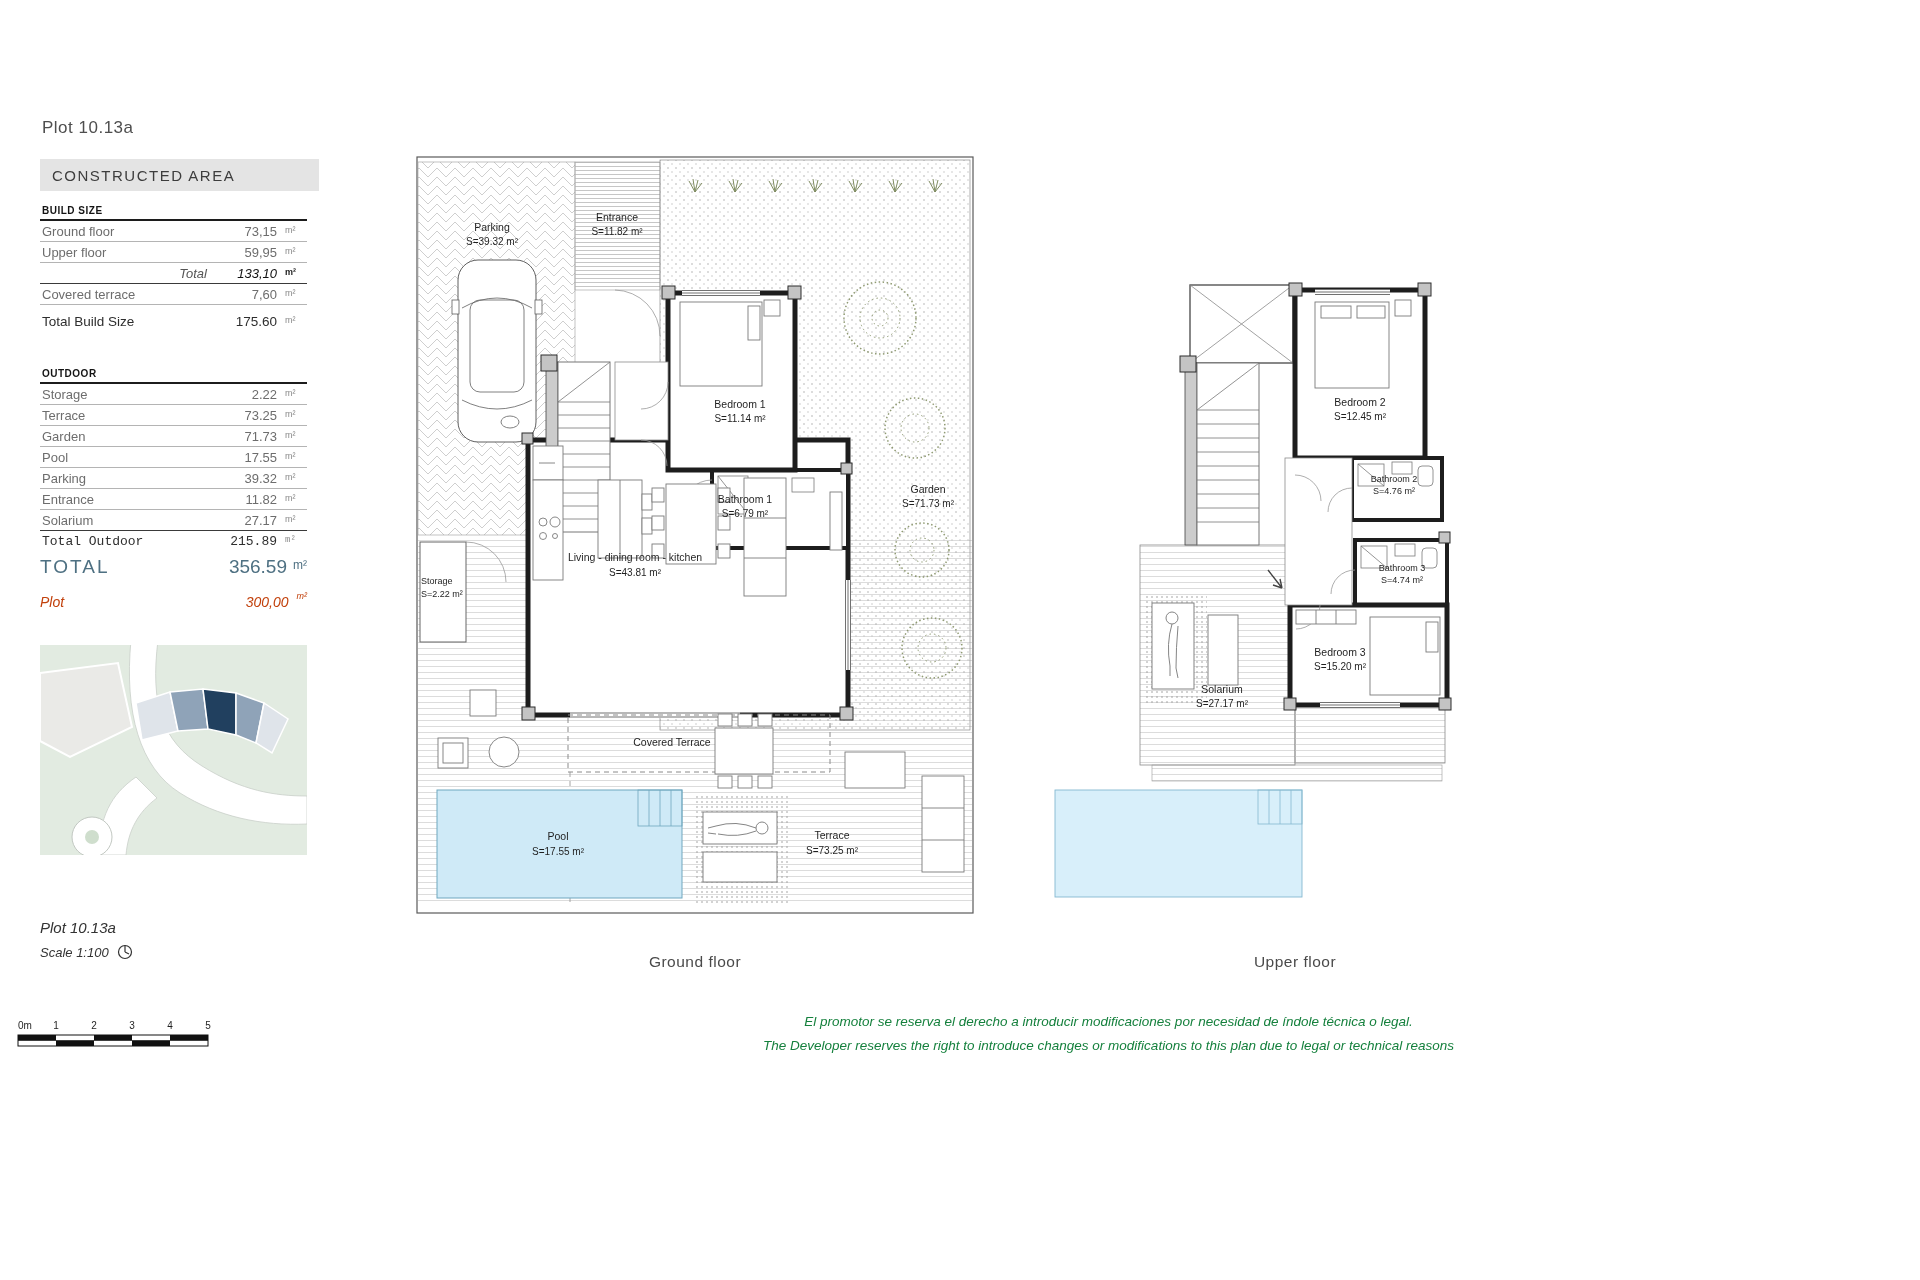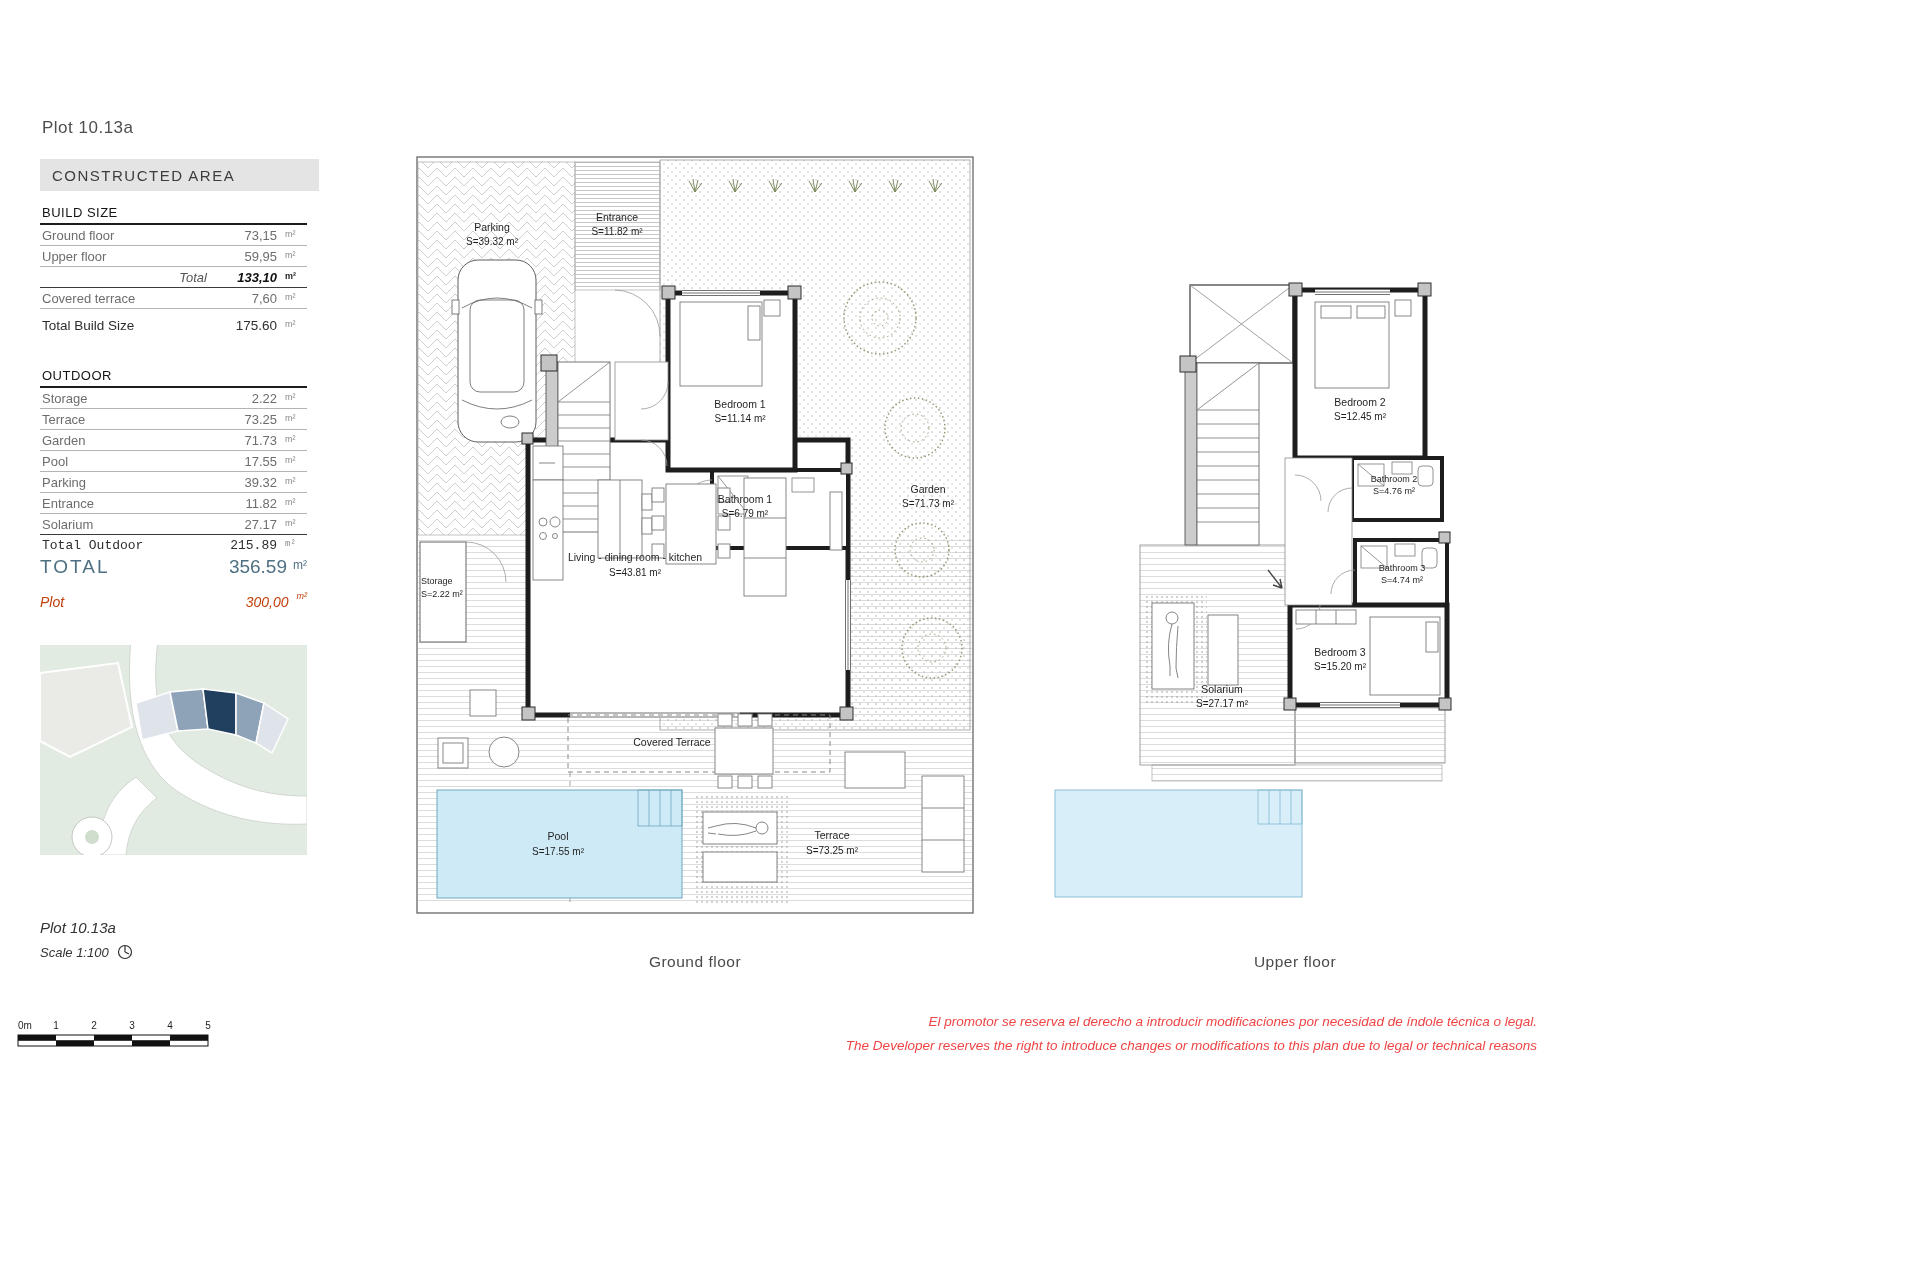--- a/index.html
+++ b/index.html
@@ -5,48 +5,48 @@
   html,body{margin:0;padding:0;background:#ffffff;}
   .canvas{position:relative;width:1860px;height:1280px;background:#fff;overflow:hidden;
           font-family:"Liberation Sans",sans-serif;color:#333;}
   .abs{position:absolute;}
 
   
   .plot-title{left:42px;top:118px;font-size:17px;color:#4e4e4e;letter-spacing:.5px;}
   .ca-header{left:40px;top:159px;width:255px;background:#e4e4e4;color:#3d3d3d;
              font-size:15px;letter-spacing:1.5px;padding:8px 12px 7px 12px;}
   .tbl{left:40px;width:267px;}
-  .tbl .ttl{font-weight:normal;font-size:13px;color:#141414;letter-spacing:.5px;
+  .tbl .ttl{font-weight:bold;font-size:10px;color:#141414;letter-spacing:.5px;
             border-bottom:2px solid #1c1c1c;padding:2px 0 3px 2px;}
   .row{display:flex;align-items:baseline;border-bottom:1px solid #b4b4b4;
        padding:3px 0 2px 2px;font-size:13px;color:#6d6d6d;}
   .row .lbl{flex:1;}
   .row .val{width:56px;text-align:right;}
   .row .unit{width:22px;font-size:9px;color:#8a8a8a;padding-left:8px;position:relative;top:-3px;}
   .row.total-row{border-bottom:1.5px solid #3a3a3a;}
   .row.total-row .tlabel{font-style:italic;color:#555;margin-right:14px;}
-  .row.total-row .val{font-weight:bold;font-style:italic;color:#111;}
+  .row.total-row .val{font-weight:normal;font-style:italic;color:#111;}
   .row.total-row .unit{font-weight:bold;color:#222;}
   .row.bigtotal{border-bottom:none;color:#2e2e2e;font-size:13.5px;padding-top:9px;}
   .row.outd-total{border-bottom:none;border-top:1.5px solid #3a3a3a;color:#2e2e2e;margin-top:-1px;font-family:Liberation Mono, monospace;}
   .grand{left:40px;top:556px;width:267px;display:flex;align-items:baseline;color:#4e7082;}
   .grand .glbl{flex:1;font-size:19px;letter-spacing:2px;}
   .grand .gval{font-size:19px;}
   .grand .gunit{font-size:12px;padding-left:6px;position:relative;top:-4px;}
   .plotrow{left:40px;top:594px;width:267px;display:flex;align-items:flex-start;
            font-style:italic;color:#c2410c;font-size:14px;}
   .plotrow .lbl{flex:1;}
   .plotrow .unit{font-size:9px;padding-left:8px;position:relative;top:-3px;}
 
   
   .floor-caption{font-size:15.5px;color:#4a4a4a;text-align:center;letter-spacing:.5px;}
   .foot-plot{left:40px;top:919px;font-style:italic;font-size:15px;color:#333;}
   .foot-scale{left:40px;top:944px;font-style:italic;font-size:13px;color:#333;display:flex;gap:8px;align-items:center;}
-  .disclaimer{left:680px;top:1010px;width:857px;text-align:right;font-style:italic;
-              font-size:13.5px;color:#ef4444;line-height:1.75;}
+  .disclaimer{left:680px;top:1010px;width:857px;text-align:center;font-style:italic;
+              font-size:13.5px;color:#15803d;line-height:1.75;}
 
   svg text{font-family:"Liberation Sans",sans-serif;fill:#1f1f1f;}
   text.rname{font-size:10.5px;}
   text.rarea{font-size:10px;}
   text.rsmall{font-size:9px;}
 </style>
 </head>
 <body>
 
 <div class="canvas">

